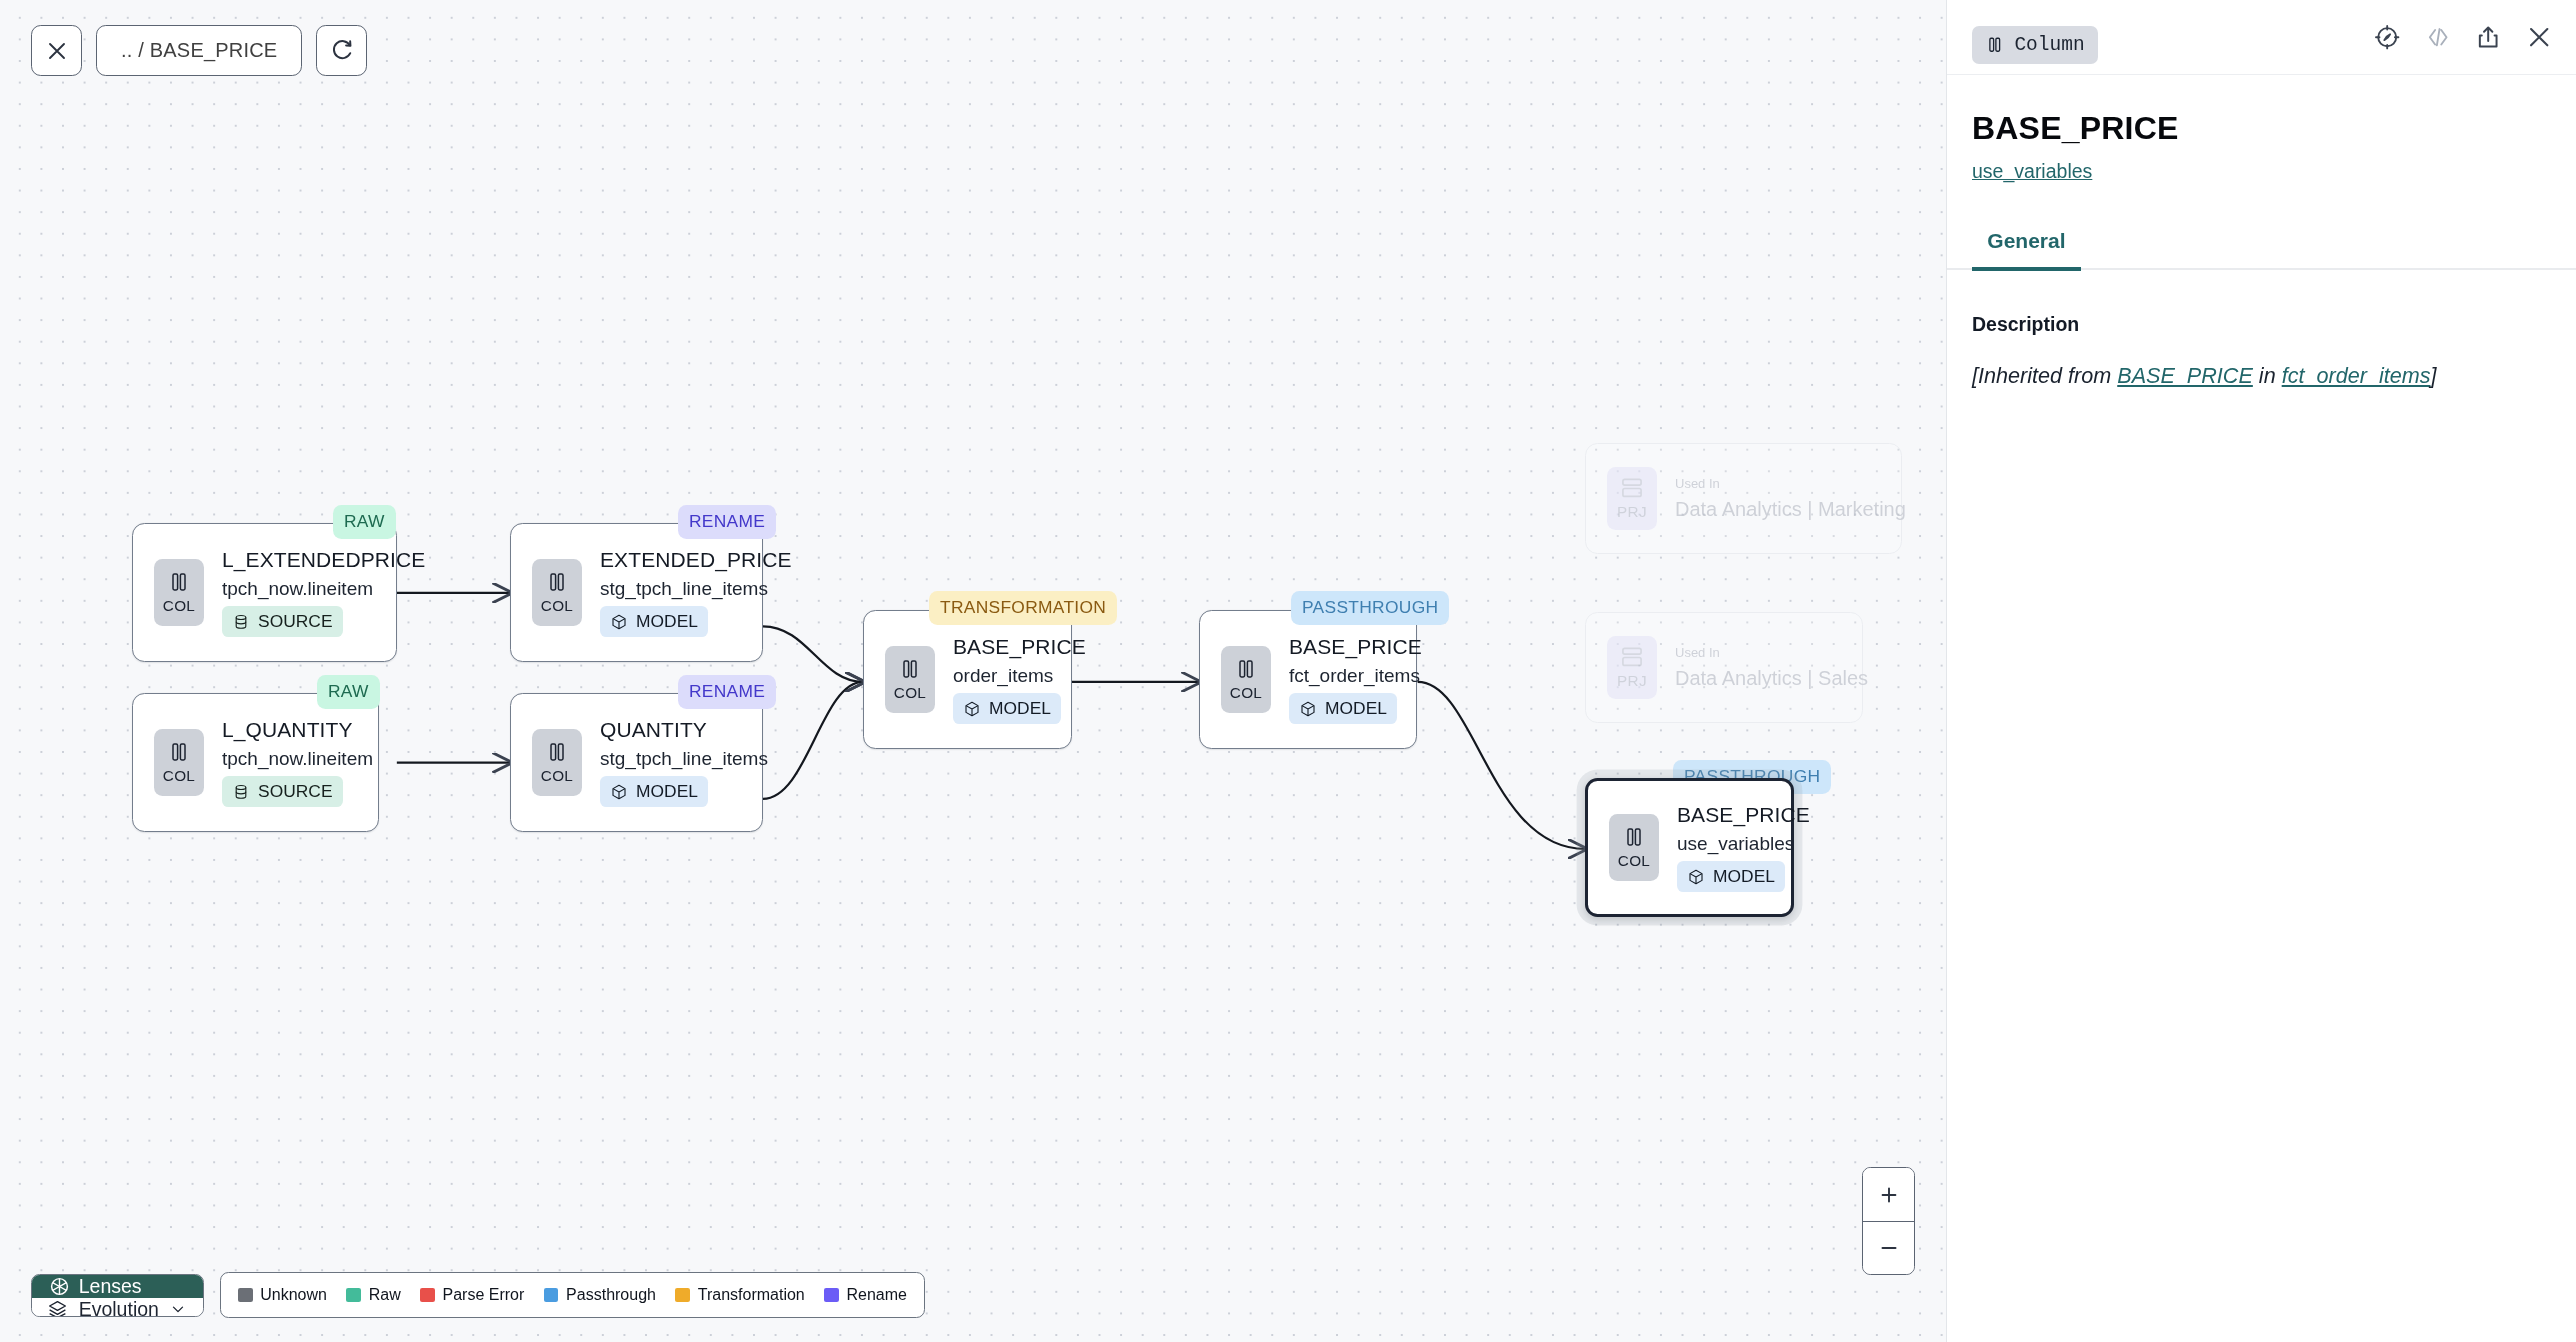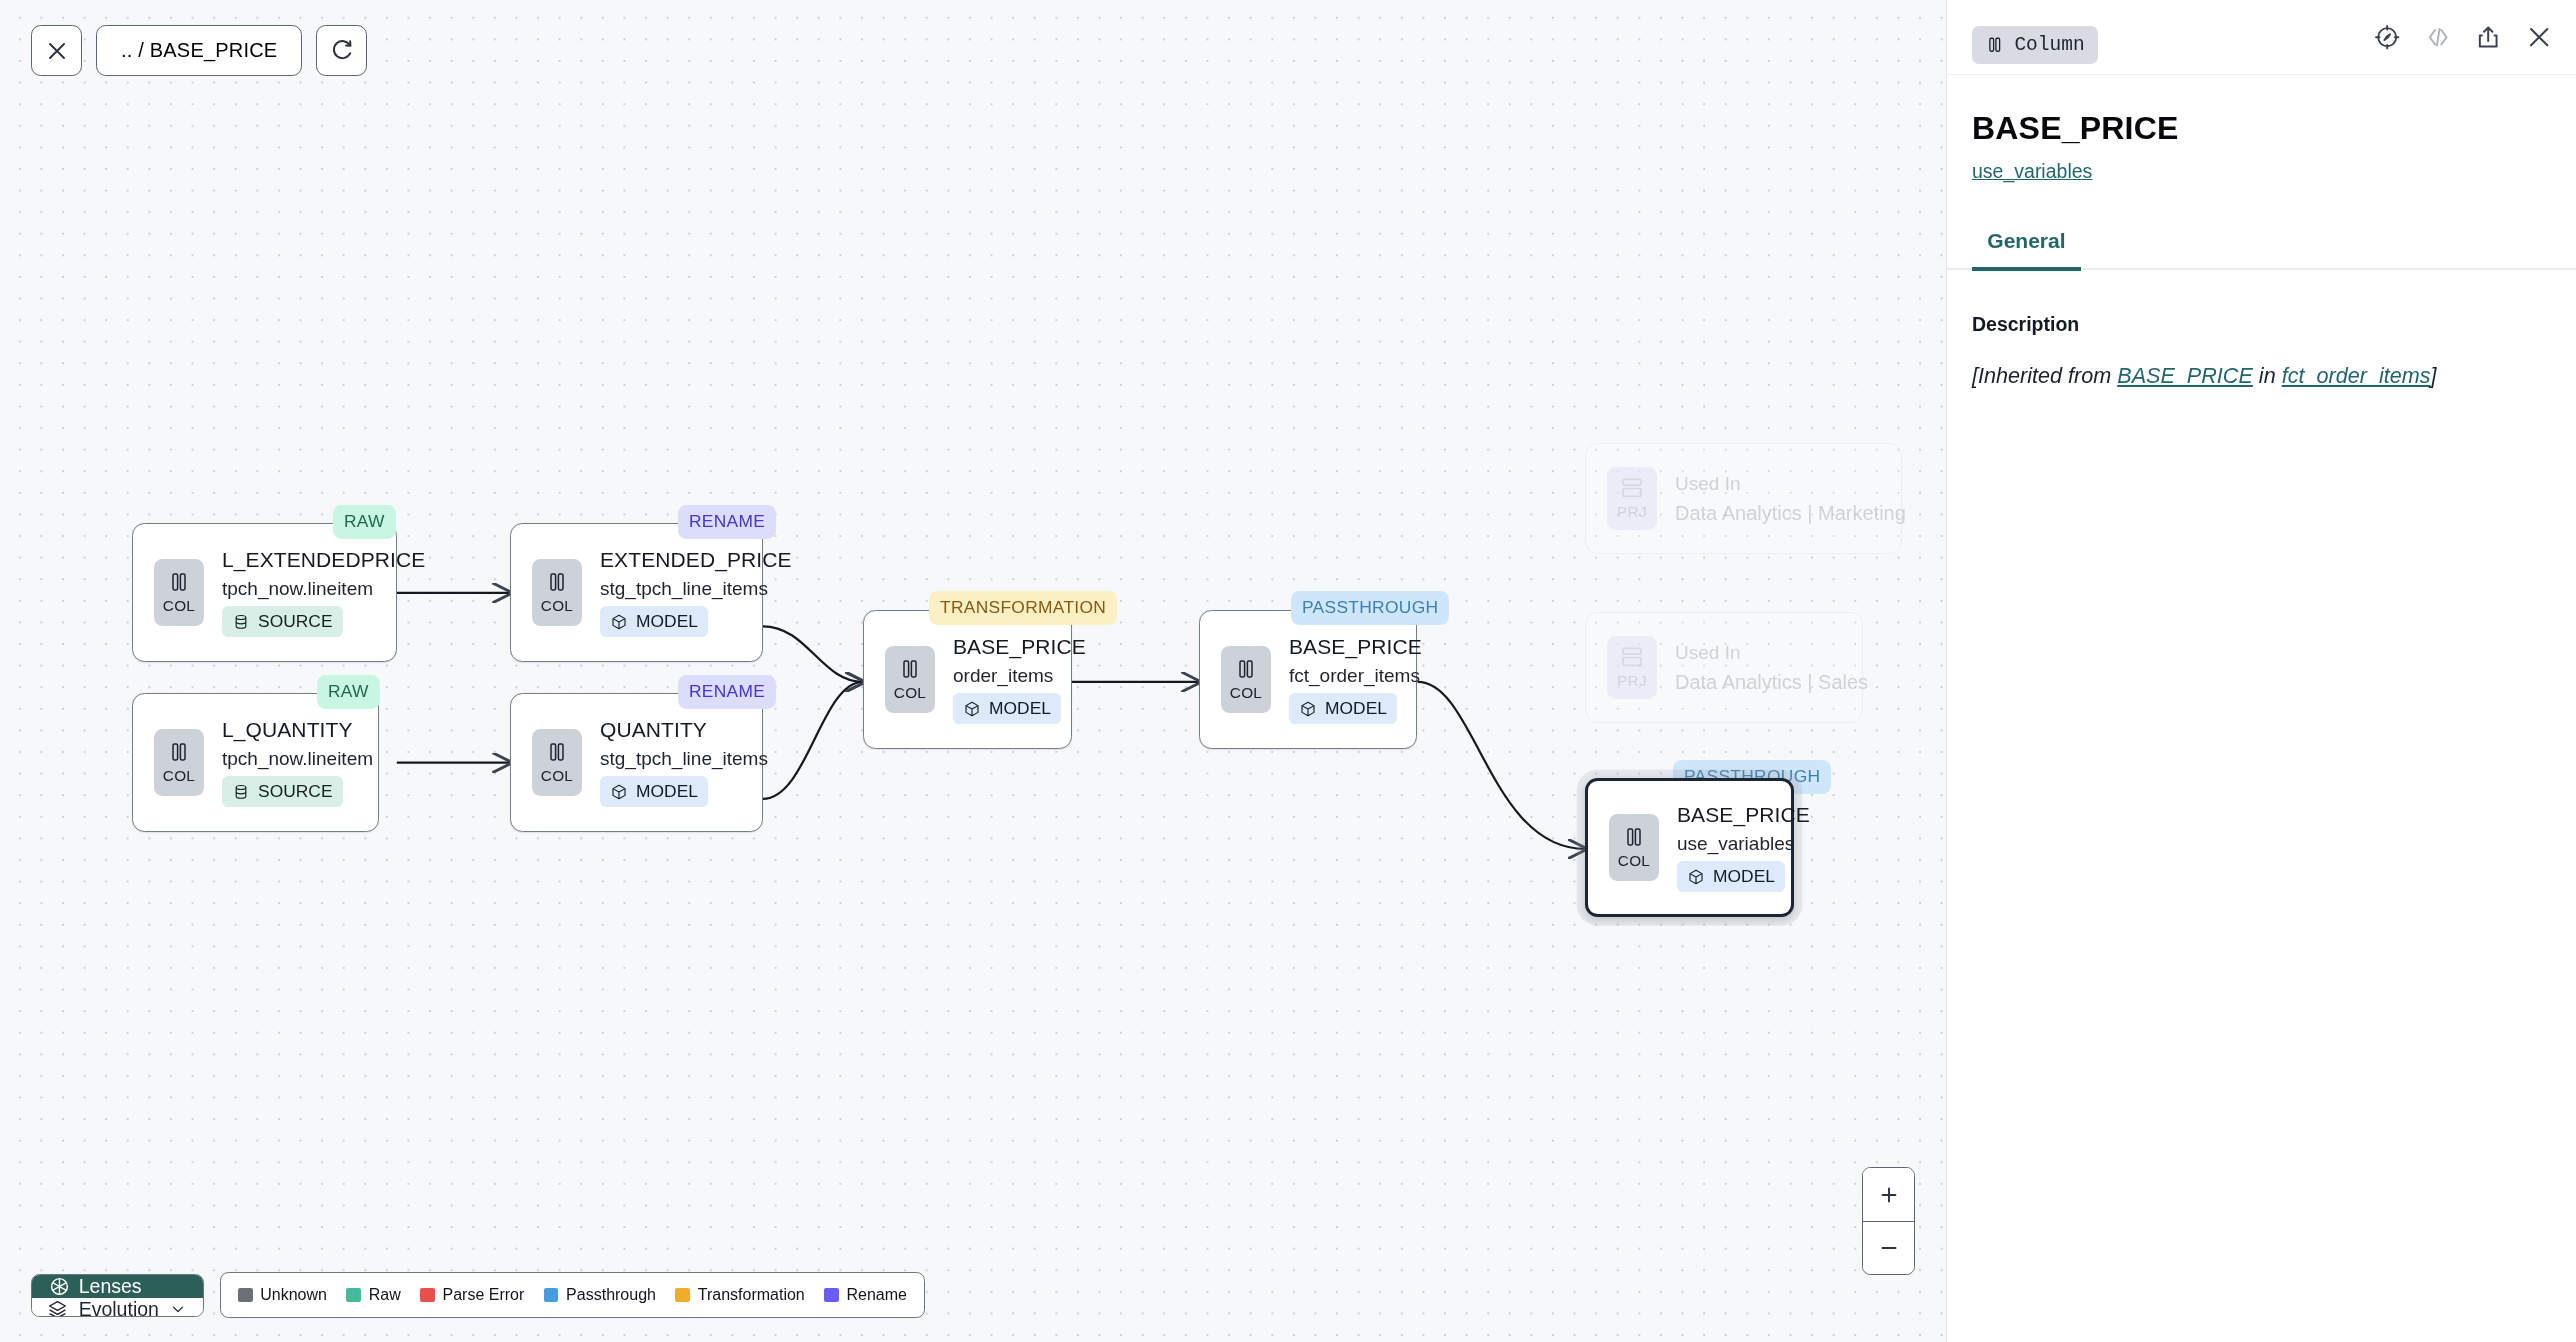--- a/index.html
+++ b/index.html
@@ -24,21 +24,21 @@
   }
 
   
   .tl-bar { position: absolute; top: 25px; left: 31px; display: flex; align-items: center; gap: 14px; z-index: 40; }
   .tl-btn {
     background: #fff; border: 1.4px solid #5b6472; border-radius: 9.7px;
     height: 51px; display: flex; align-items: center; justify-content: center;
     color: #2c3340; cursor: pointer;
   }
   .tl-btn.sq { width: 51px; }
-  .tl-crumb { padding: 0 24px; font-size: 20px; color: #000000; letter-spacing: 0.2px; }
+  .tl-crumb { padding: 0 24px; font-size: 20px; color: #404040; letter-spacing: 0.2px; }
 
   
   .node {
     position: absolute; background: #fff;
     border: 1.7px solid #737d8c; border-radius: 12.5px;
     display: flex; align-items: center; z-index: 20;
     box-shadow: 0 0.7px 1.4px rgba(20,25,35,.10);
   }
   .node.selected {
     border: 3.5px solid #1d2433;
@@ -81,21 +81,21 @@
   }
   .ghost-inner { display: flex; align-items: center; gap: 18px; padding: 0 21px; }
   .prj-chip {
     background: #e6e6f8; border-radius: 8.4px;
     width: 50px; min-width: 50px; height: 63px;
     display: flex; flex-direction: column; align-items: center; justify-content: center;
     gap: 2.1px; color: #b8bcc9;
   }
   .prj-chip .lbl { font-size: 15.3px; letter-spacing: 0.3px; }
   .ghost-body { display: flex; flex-direction: column; gap: 7px; }
-  .ghost-top { font-size: 19px; color: #b6bac4; }
+  .ghost-top { font-size: 13px; color: #b6bac4; }
   .ghost-bot { font-size: 20px; color: #b6bac4; white-space: nowrap; }
 
   
   .bottom-bar { position: absolute; left: 31px; bottom: 25px; display: flex; align-items: center; gap: 16.7px; z-index: 40; }
   .lens-group {
     display: flex; align-items: stretch; height: 43px;
     border: 1.4px solid #6b7480; border-radius: 8.4px; overflow: hidden; background: #fff; flex-direction: column;
   }
   .lens-pill {
     background: #2c5f57; color: #fff; display: flex; align-items: center; gap: 9px;

